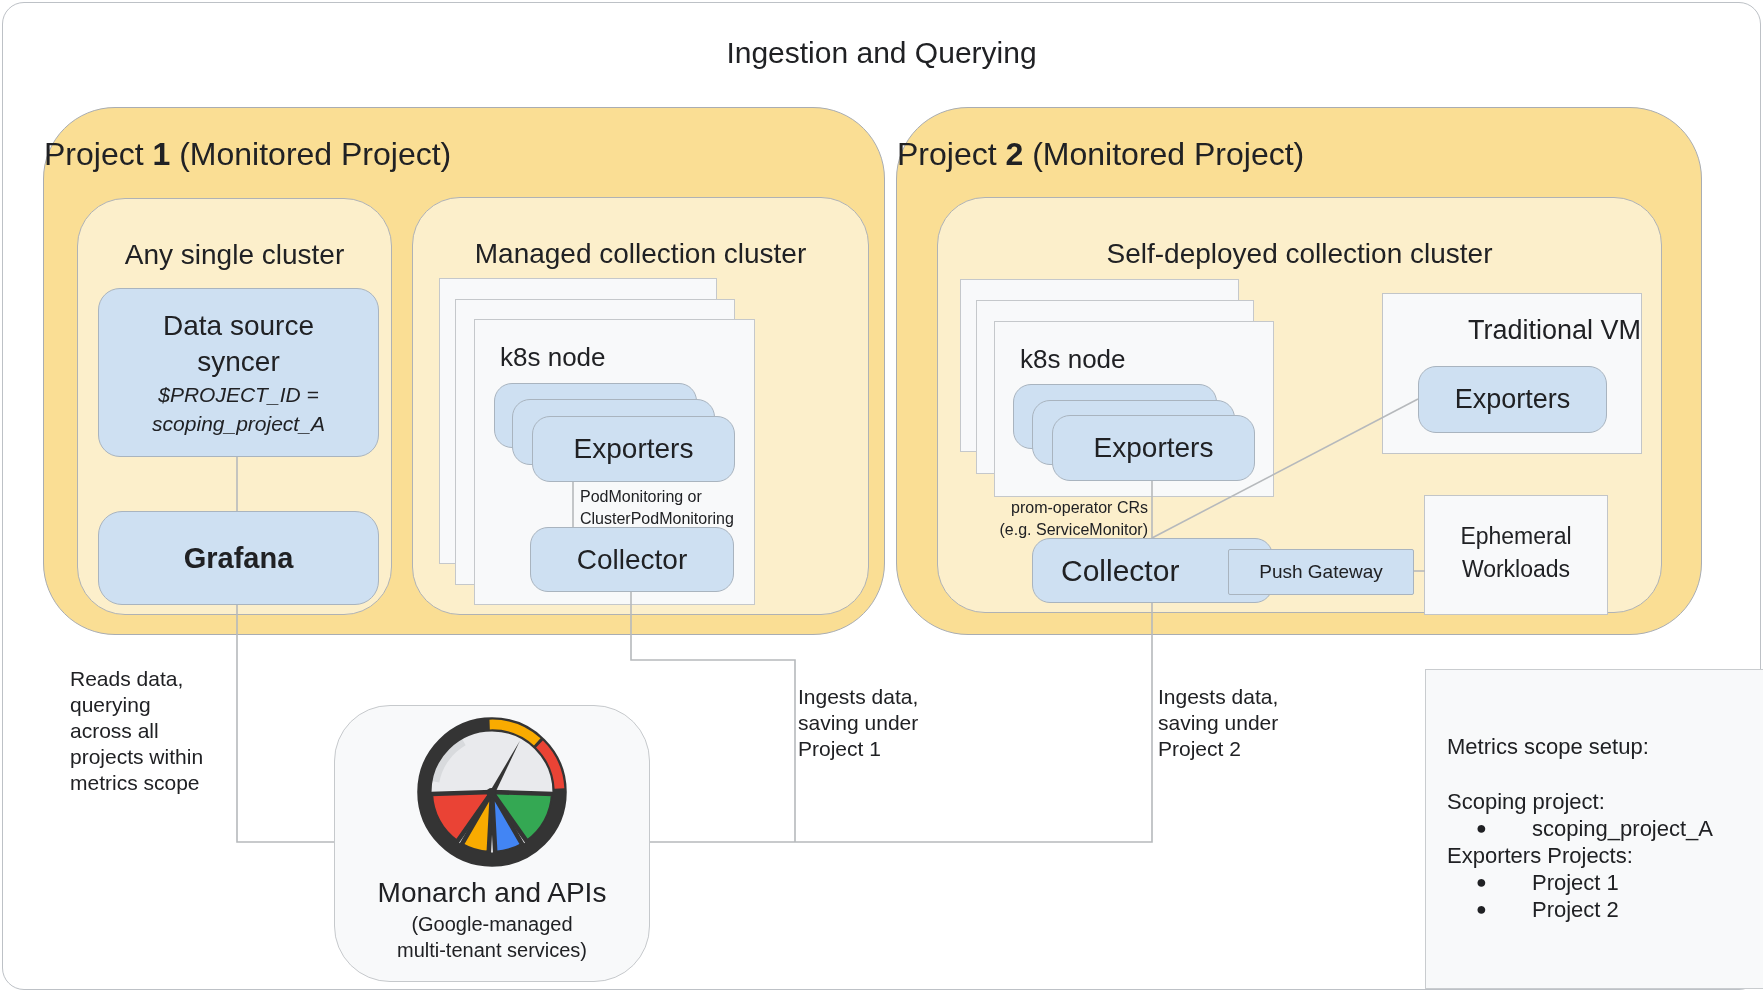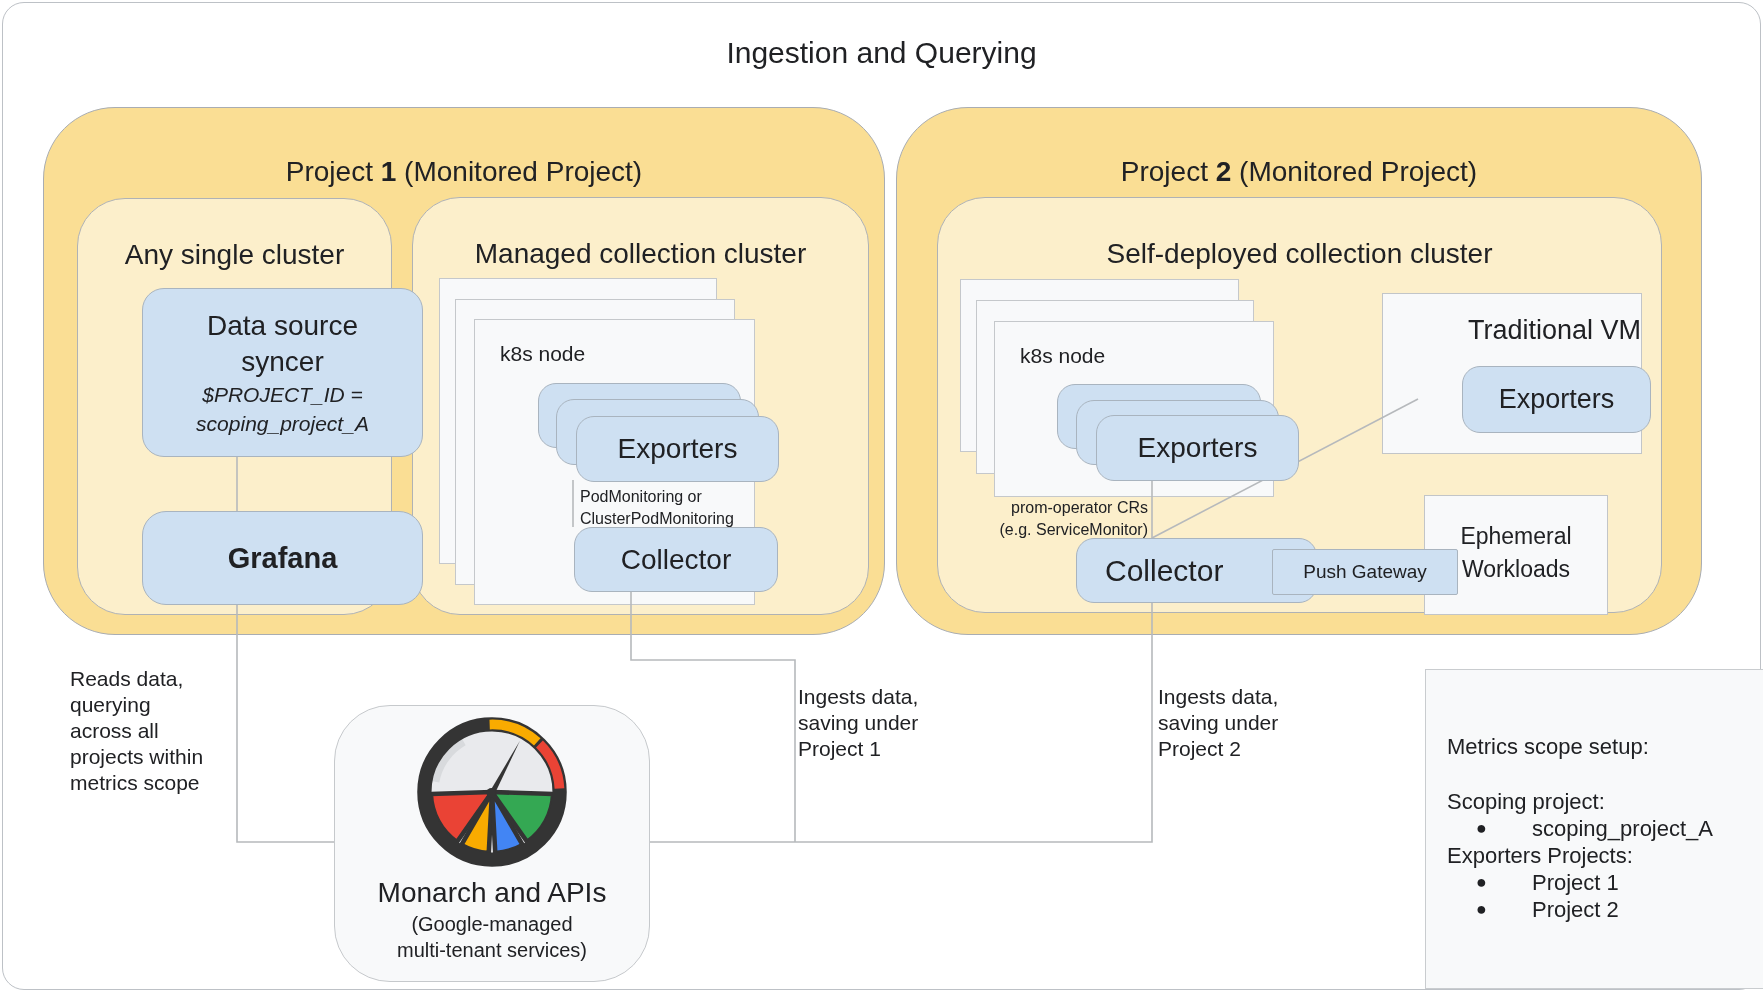--- a/index.html
+++ b/index.html
@@ -2,27 +2,27 @@
 <html><head>
 <meta charset="utf-8">
 <style>
   html,body{margin:0;padding:0;background:#fff;}
   .stage{position:relative;width:1763px;height:992px;background:#ffffff;overflow:hidden;
          font-family:"Liberation Sans","DejaVu Sans",sans-serif;color:#202124;}
   .abs{position:absolute;}
   .canvas-border{left:2px;top:2px;width:1757px;height:986px;border:1.5px solid #BDC1C6;border-radius:22px;}
   .diagram-title{left:0;top:36px;width:1763px;text-align:center;font-size:30px;}
   .outer{background:#FADE94;border:1.5px solid #A9ADB2;border-radius:72px;}
-  .outer-title{position:absolute;left:0;top:48px;width:100%;text-align:center;font-size:28px;}
+  .outer-title{position:absolute;left:0;top:28px;width:100%;font-size:32px;}
   .outer-title .b{font-weight:bold;}
   .panel{background:#FCEFCB;border:1.2px solid #AFB2B5;border-radius:48px;}
   .panel-title{position:absolute;left:0;top:40px;width:100%;text-align:center;font-size:28px;}
   .card{background:#F8F9FA;border:1.2px solid #C5C8CB;}
-  .k8s-label{position:absolute;left:25px;top:22px;font-size:21px;}
-  .blue{background:#CEE0F2;border:1.2px solid #A9B4BF;display:flex;align-items:center;justify-content:center;margin-left:44px;}
+  .k8s-label{position:absolute;left:25px;top:22px;font-size:26px;}
+  .blue{background:#CEE0F2;border:1.2px solid #A9B4BF;display:flex;align-items:center;justify-content:center;}
   .whitebox{background:#F8F9FA;border:1.2px solid #C2C5C8;}
   .small-label{font-size:16px;line-height:22px;}
   .note{font-size:21px;line-height:26px;}
   .monarch{background:#F8F9FA;border:1.2px solid #C6C9CC;border-radius:56px;}
   .monarch-title{position:absolute;left:0;top:171px;width:100%;text-align:center;font-size:28px;}
   .monarch-sub{position:absolute;left:0;width:100%;text-align:center;font-size:20px;}
   .metrics{background:#F8F9FA;border:1px solid #C9CCCF;}
   .metrics-line{position:absolute;font-size:22px;white-space:nowrap;}
   .bullet-dot{position:absolute;font-size:18px;}
   svg.connectors{position:absolute;left:0;top:0;}

